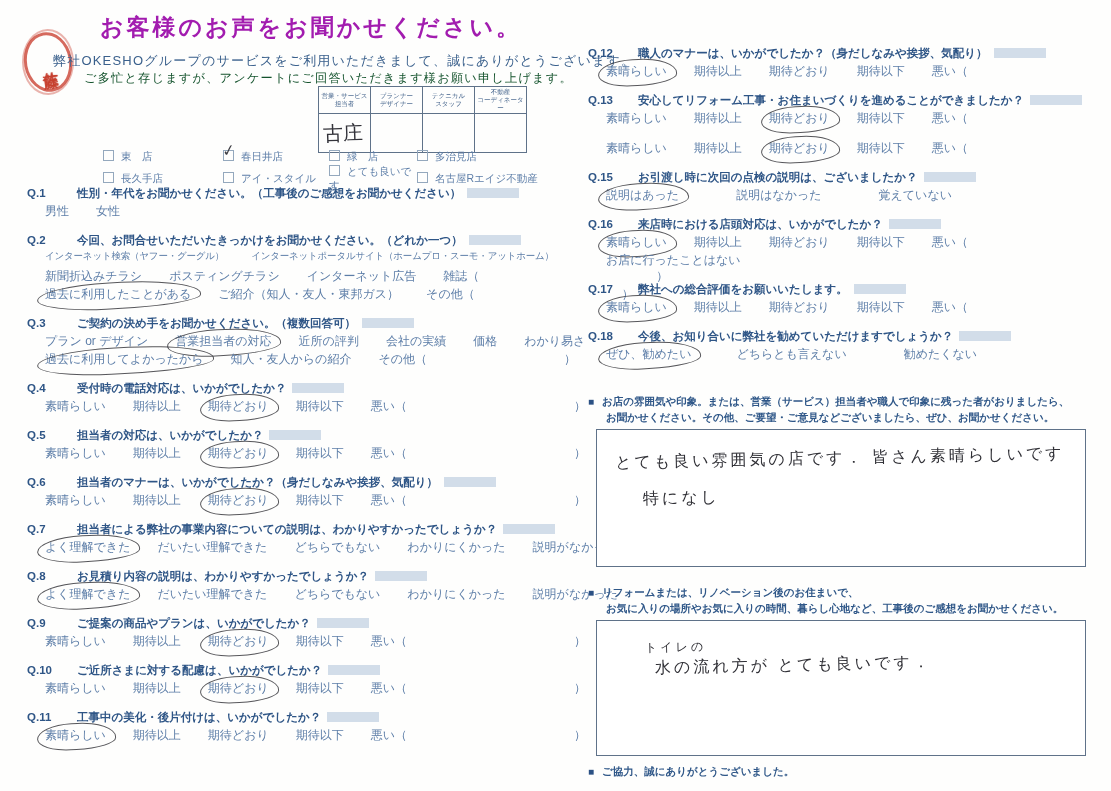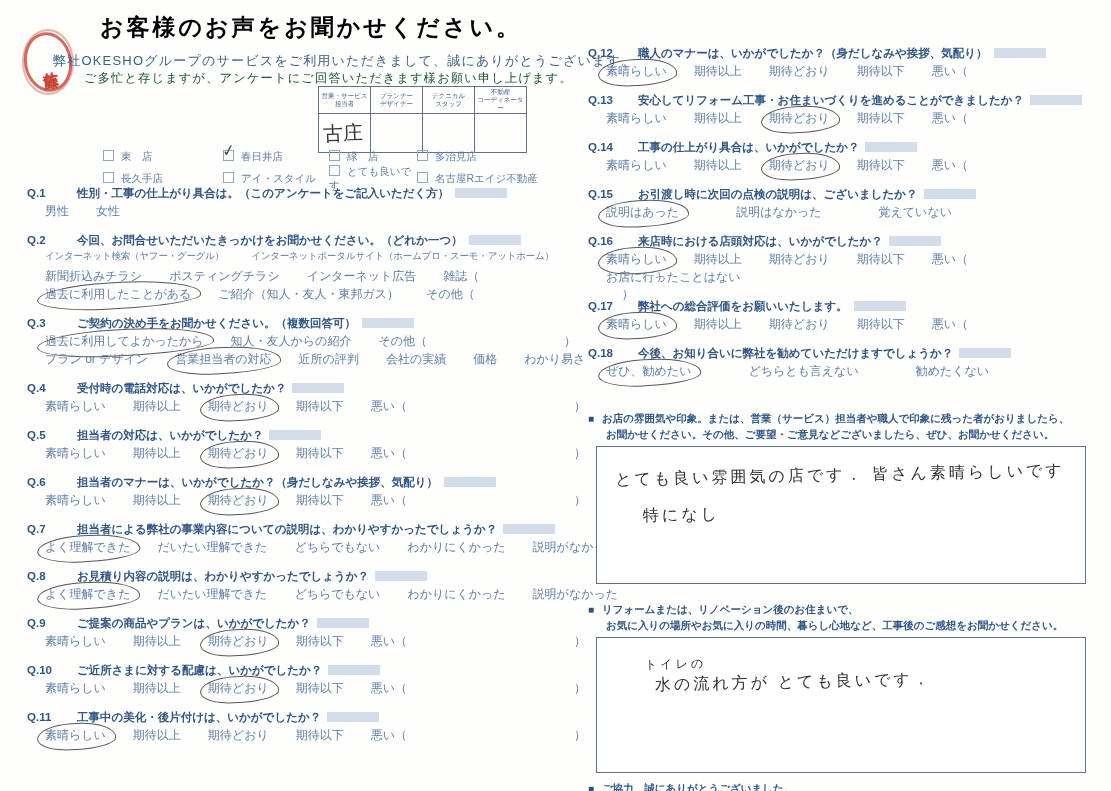--- a/index.html
+++ b/index.html
@@ -6,21 +6,21 @@
   body{
     width:1111px;height:791px;background:#ffffff;
     font-family:"Liberation Sans","DejaVu Sans",sans-serif;
     -webkit-font-smoothing:antialiased;
   }
   .sheet{position:relative;width:1111px;height:791px;background:#fefefdff;overflow:hidden;}
 
   
   .page-title{
     position:absolute;left:100px;top:12px;
-    font-size:23px;font-weight:bold;color:#000000;letter-spacing:3px;
+    font-size:23px;font-weight:bold;color:#a21caf;letter-spacing:3px;
   }
   .intro1{position:absolute;left:53px;top:52px;font-size:13px;color:#3a608c;letter-spacing:1.2px;}
   .intro2{position:absolute;left:84px;top:70px;font-size:12.2px;color:#14532d;letter-spacing:1.2px;}
 
   
   .stamp{
     position:absolute;left:24px;top:32px;width:42px;height:54px;
     border:3px solid rgba(202,68,52,.8);border-radius:50%;
     transform:rotate(-10deg);
   }
@@ -138,33 +138,33 @@
       <div class="branch-row">
         <span><span class="cb"></span><span>長久手店</span></span>
         <span><span class="cb"></span><span>アイ・スタイル</span></span>
         <span><span class="cb"></span><span>とても良いです</span></span>
         <span><span class="cb"></span><span>名古屋Rエイジ不動産</span></span>
       </div>
     </div>
 
   <div class="col col-left" id="col-left">
       <div class="q">
-        <div class="q-title"><span class="q-num">Q.1</span><span>性別・工事の仕上がり具合は。（このアンケートをご記入いただく方）</span><span class="q-hl"></span></div>
+        <div class="q-title"><span class="q-num">Q.1</span><span>性別・年代をお聞かせください。（工事後のご感想をお聞かせください）</span><span class="q-hl"></span></div>
         <div class="q-row"><span class="opt">男性</span><span class="opt">女性</span></div>
       </div>
       <div class="q">
         <div class="q-title"><span class="q-num">Q.2</span><span>今回、お問合せいただいたきっかけをお聞かせください。（どれか一つ）</span><span class="q-hl"></span></div>
         <div class="q-row tight"><span class="opt">インターネット検索（ヤフー・グーグル）</span><span class="opt">インターネットポータルサイト（ホームプロ・スーモ・アットホーム）</span></div>
         <div class="q-row"><span class="opt">新聞折込みチラシ</span><span class="opt">ポスティングチラシ</span><span class="opt">インターネット広告</span><span class="opt">雑誌（</span><span class="opt" style="margin-left: 150px;">）</span></div>
         <div class="q-row"><span class="opt circled">過去に利用したことがある</span><span class="opt">ご紹介（知人・友人・東邦ガス）</span><span class="opt">その他（</span><span class="opt" style="margin-left: 120px;">）</span></div>
       </div>
       <div class="q">
         <div class="q-title"><span class="q-num">Q.3</span><span>ご契約の決め手をお聞かせください。（複数回答可）</span><span class="q-hl"></span></div>
+        <div class="q-row"><span class="opt">プラン or デザイン</span><span class="opt circled">営業担当者の対応</span><span class="opt">近所の評判</span><span class="opt">会社の実績</span><span class="opt">価格</span><span class="opt">わかり易さ</span></div>
         <div class="q-row"><span class="opt circled">過去に利用してよかったから</span><span class="opt">知人・友人からの紹介</span><span class="opt">その他（</span><span class="opt" style="margin-left: 110px;">）</span></div>
-        <div class="q-row"><span class="opt">プラン or デザイン</span><span class="opt circled">営業担当者の対応</span><span class="opt">近所の評判</span><span class="opt">会社の実績</span><span class="opt">価格</span><span class="opt">わかり易さ</span></div>
       </div>
       <div class="q">
         <div class="q-title"><span class="q-num">Q.4</span><span>受付時の電話対応は、いかがでしたか？</span><span class="q-hl"></span></div>
         <div class="q-row"><span class="opt">素晴らしい</span><span class="opt">期待以上</span><span class="opt circled">期待どおり</span><span class="opt">期待以下</span><span class="opt">悪い（</span><span class="opt" style="margin-left: 140px;">）</span></div>
       </div>
       <div class="q">
         <div class="q-title"><span class="q-num">Q.5</span><span>担当者の対応は、いかがでしたか？</span><span class="q-hl"></span></div>
         <div class="q-row"><span class="opt">素晴らしい</span><span class="opt">期待以上</span><span class="opt circled">期待どおり</span><span class="opt">期待以下</span><span class="opt">悪い（</span><span class="opt" style="margin-left: 140px;">）</span></div>
       </div>
       <div class="q">
@@ -196,39 +196,38 @@
     <div id="right-questions">
         <div class="q">
           <div class="q-title"><span class="q-num">Q.12</span><span>職人のマナーは、いかがでしたか？（身だしなみや挨拶、気配り）</span><span class="q-hl"></span></div>
           <div class="q-row"><span class="opt circled">素晴らしい</span><span class="opt">期待以上</span><span class="opt">期待どおり</span><span class="opt">期待以下</span><span class="opt">悪い（</span><span class="opt" style="margin-left: 140px;">）</span></div>
         </div>
         <div class="q">
           <div class="q-title"><span class="q-num">Q.13</span><span>安心してリフォーム工事・お住まいづくりを進めることができましたか？</span><span class="q-hl"></span></div>
           <div class="q-row"><span class="opt">素晴らしい</span><span class="opt">期待以上</span><span class="opt circled">期待どおり</span><span class="opt">期待以下</span><span class="opt">悪い（</span><span class="opt" style="margin-left: 140px;">）</span></div>
         </div>
         <div class="q">
-          <div class="q-title"><span class="q-num">Q.14</span><span>工事の仕上がり具合は、いかがでしたか？</span><span class="q-hl"></span></div>
           <div class="q-row"><span class="opt">素晴らしい</span><span class="opt">期待以上</span><span class="opt circled">期待どおり</span><span class="opt">期待以下</span><span class="opt">悪い（</span><span class="opt" style="margin-left: 140px;">）</span></div>
         </div>
         <div class="q">
           <div class="q-title"><span class="q-num">Q.15</span><span>お引渡し時に次回の点検の説明は、ございましたか？</span><span class="q-hl"></span></div>
           <div class="q-row"><span class="opt circled">説明はあった</span><span class="opt" style="margin-left: 30px;">説明はなかった</span><span class="opt" style="margin-left: 30px;">覚えていない</span></div>
         </div>
         <div class="q">
           <div class="q-title"><span class="q-num">Q.16</span><span>来店時における店頭対応は、いかがでしたか？</span><span class="q-hl"></span></div>
           <div class="q-row"><span class="opt circled">素晴らしい</span><span class="opt">期待以上</span><span class="opt">期待どおり</span><span class="opt">期待以下</span><span class="opt">悪い（</span><span class="opt" style="margin-left: 140px;">）</span></div>
           <div class="q-row"><span class="opt">お店に行ったことはない</span></div>
         </div>
         <div class="q">
           <div class="q-title"><span class="q-num">Q.17</span><span>弊社への総合評価をお願いいたします。</span><span class="q-hl"></span></div>
           <div class="q-row"><span class="opt circled">素晴らしい</span><span class="opt">期待以上</span><span class="opt">期待どおり</span><span class="opt">期待以下</span><span class="opt">悪い（</span><span class="opt" style="margin-left: 140px;">）</span></div>
         </div>
         <div class="q">
           <div class="q-title"><span class="q-num">Q.18</span><span>今後、お知り合いに弊社を勧めていただけますでしょうか？</span><span class="q-hl"></span></div>
-          <div class="q-row"><span class="opt circled">ぜひ、勧めたい</span><span class="opt" style="margin-left: 30px;">どちらとも言えない</span><span class="opt" style="margin-left: 30px;">勧めたくない</span></div>
+          <div class="q-row"><span class="opt circled">ぜひ、勧めたい</span><span class="opt" style="margin-left: 18px;">どちらとも言えない</span><span class="opt" style="margin-left: 30px;">勧めたくない</span></div>
         </div>
       </div>
     <div id="right-comments">
         <div class="comment-sec">
           <div class="prompt-line"><span class="bullet">■</span><span>お店の雰囲気や印象。または、営業（サービス）担当者や職人で印象に残った者がおりましたら、</span></div>
           <div class="prompt-line cont"><span>お聞かせください。その他、ご要望・ご意見などございましたら、ぜひ、お聞かせください。</span></div>
           <div class="comment-box b1">
             <div class="hw-line">とても良い雰囲気の店です． 皆さん素晴らしいです</div>
             <div class="hw-line">特になし</div>
           </div>

